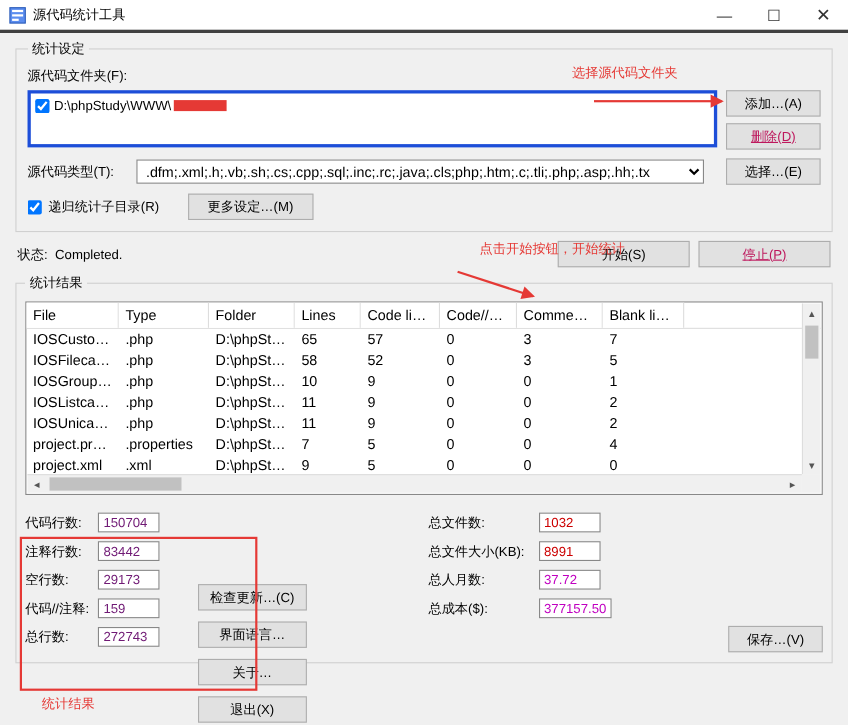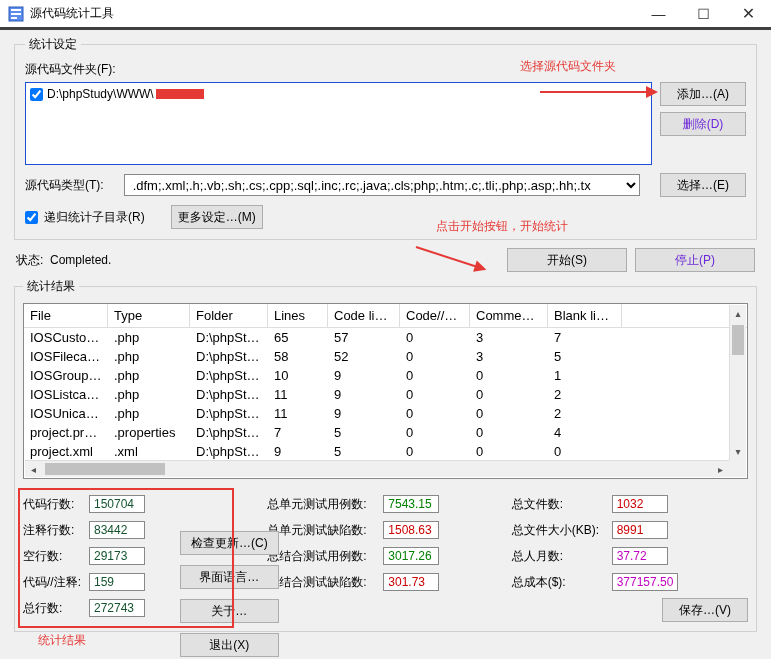--- a/index.html
+++ b/index.html
@@ -42,47 +42,47 @@
       position: relative;
     }
     fieldset.group > legend {
       padding: 0 4px;
       font-size: 12px;
     }
     .folder-label { margin-bottom: 4px; }
     .folder-row { display: flex; gap: 8px; }
     .folder-list {
       flex: 1;
-      height: 83px;
-      border: 1px solid #1d4ed8;
+      height: 52px;
+      border: 3px solid #1d4ed8;
       background: #fff;
       padding: 4px;
       overflow: hidden;
     }
     .folder-item { display: flex; align-items: center; gap: 4px; }
     .folder-item input[type=checkbox] { width: 13px; height: 13px; }
     .folder-path { display: flex; align-items: center; }
     .redact {
       display: inline-block;
       width: 48px; height: 10px;
       background: #e53935;
       margin-left: 2px;
     }
     .side-btns { display: flex; flex-direction: column; gap: 6px; width: 86px; }
     .btn {
       background: #e1e1e1;
       border: 1px solid #adadad;
       height: 24px;
       font-size: 12px;
-      padding: 0 6px;
+      padding: 0 17px;
       cursor: pointer;
       display: inline-flex; align-items: center; justify-content: center;
       white-space: nowrap;
     }
-    .btn:disabled { color: #6d28d9; cursor: default; }
+    .btn:disabled { color: #be185d; cursor: default; text-decoration: underline; }
     .type-row { display: flex; align-items: center; gap: 20px; margin-top: 8px; }
     .type-row select {
       flex: 1; height: 22px;
       border: 1px solid #888; background: #fff;
       font-size: 13px; padding: 0 4px;
     }
     .check-row { display: flex; align-items: center; gap: 6px; margin-top: 8px; }
     .check-row input[type=checkbox] { width: 13px; height: 13px; }
     .status-row { display: flex; align-items: center; margin: 4px 0 6px 0; padding: 0 2px; }
     .status-row .status { flex: 1; }
@@ -150,21 +150,21 @@
     .summary-col.c1 .slabel { width: 60px; }
     .summary-col.c3 .slabel { width: 94px; }
     .sval {
       border: 1px solid #888;
       background: #fff;
       padding: 1px 4px;
       min-width: 56px;
       font-size: 12px;
       display: inline-block;
     }
-    .blue { color: #14532d; }
+    .blue { color: #701a75; }
     .green { color: #008000; }
     .red { color: #cc0000; }
     .magenta { color: #c000c0; }
     .redbox {
       position: absolute;
       border: 2px solid #e53935;
       pointer-events: none;
     }
     .anno {
       position: absolute;
@@ -389,38 +389,20 @@
           </div>
         <div class="srow">
             <span class="slabel">代码//注释:</span>
             <span class="sval blue">159</span>
           </div>
         <div class="srow">
             <span class="slabel">总行数:</span>
             <span class="sval blue">272743</span>
           </div>
       </div>
-      <div class="summary-col c2">
-        <div class="srow">
-            <span class="slabel">总单元测试用例数:</span>
-            <span class="sval green">7543.15</span>
-          </div>
-        <div class="srow">
-            <span class="slabel">总单元测试缺陷数:</span>
-            <span class="sval red">1508.63</span>
-          </div>
-        <div class="srow">
-            <span class="slabel">总结合测试用例数:</span>
-            <span class="sval green">3017.26</span>
-          </div>
-        <div class="srow">
-            <span class="slabel">总结合测试缺陷数:</span>
-            <span class="sval red">301.73</span>
-          </div>
-      </div>
       <div class="summary-col c3">
         <div class="srow">
             <span class="slabel">总文件数:</span>
             <span class="sval red">1032</span>
           </div>
         <div class="srow">
             <span class="slabel">总文件大小(KB):</span>
             <span class="sval red">8991</span>
           </div>
         <div class="srow">

